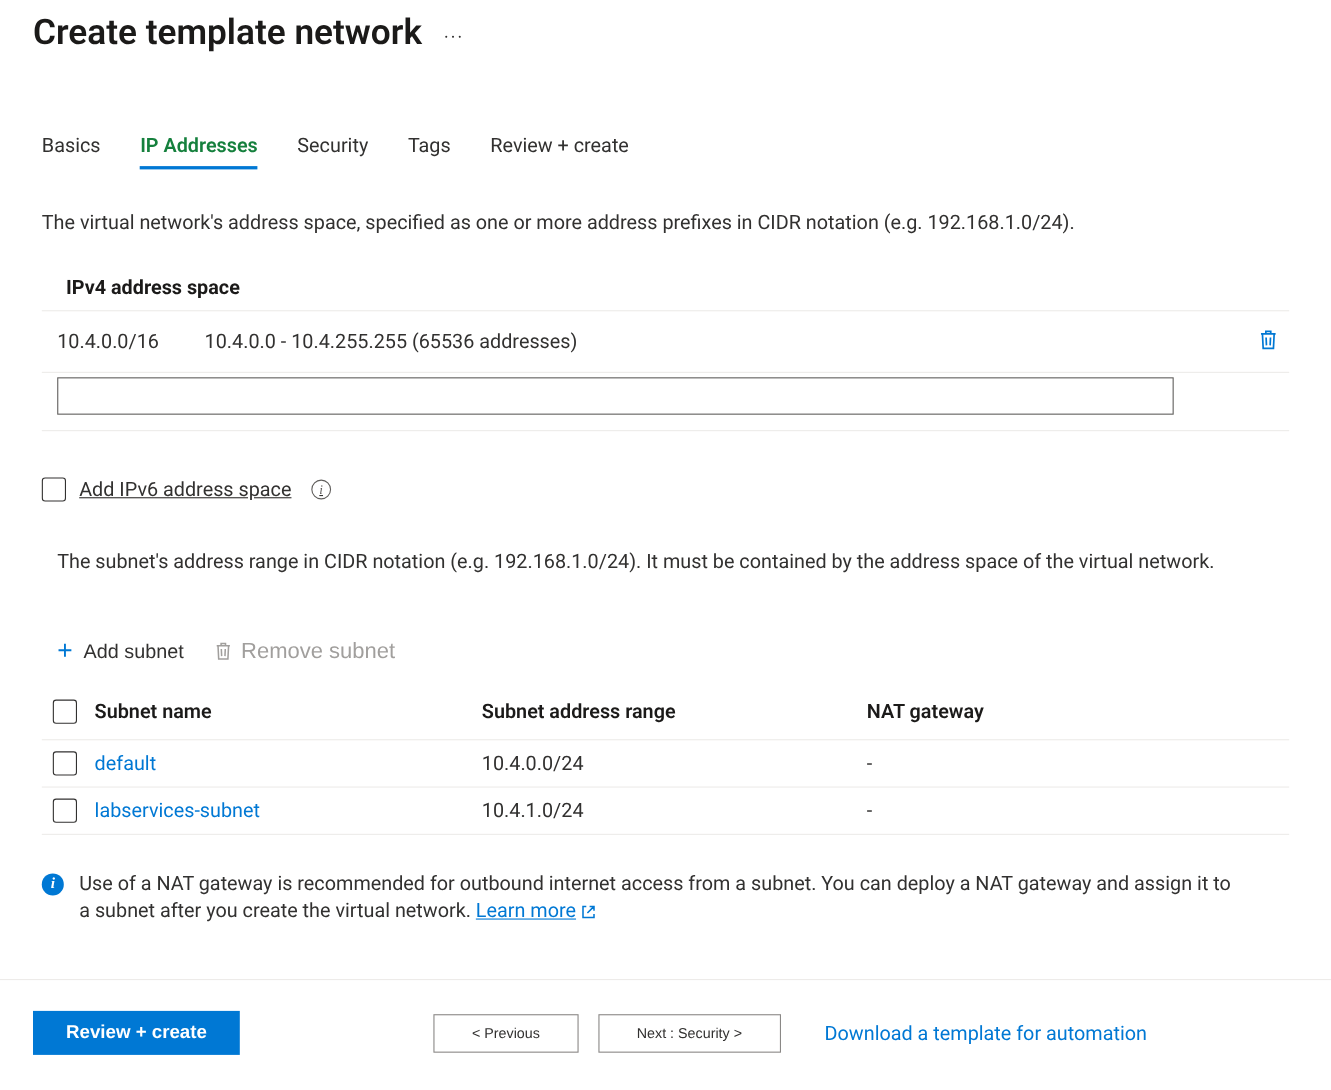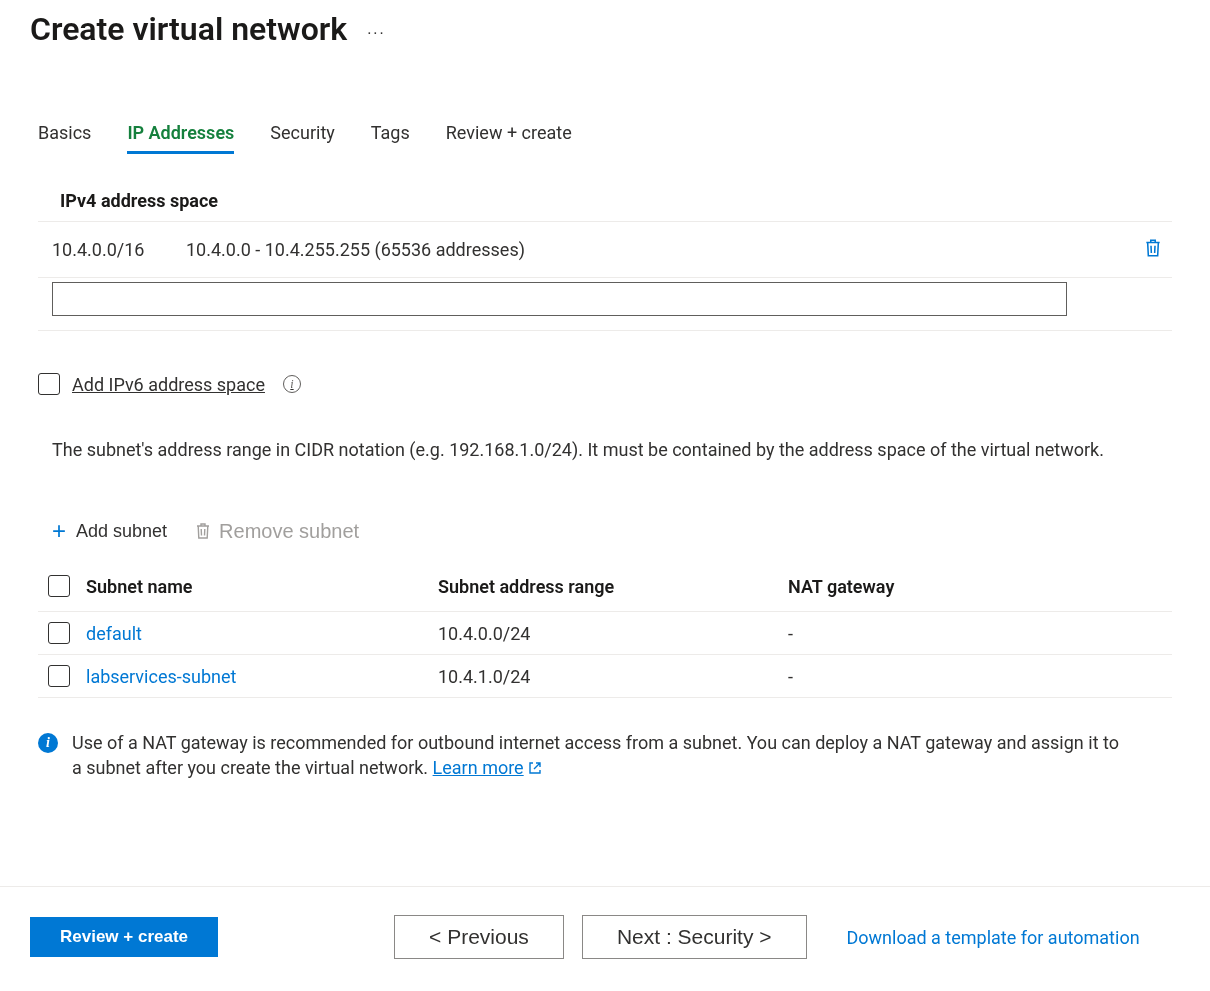--- a/index.html
+++ b/index.html
@@ -276,53 +276,54 @@
       border: none;
       font-size: 17px;
       font-weight: 600;
       padding: 10px 30px;
       cursor: pointer;
     }
     .btn-secondary {
       background: #fff;
       color: #323130;
       border: 1px solid #8a8886;
-      font-size: 21px;
+      font-size: 13px;
       padding: 9px 34px;
       cursor: pointer;
     }
     .footer-spacer {
       width: 140px;
     }
     .download-link {
       color: #0078d4;
       font-size: 18px;
       text-decoration: none;
       cursor: pointer;
       margin-left: 22px;
     }
   </style>
 </head>
 <body>
 
 <div class="page-header">
-  <h1 class="page-title">Create virtual network</h1>
+  <h1 class="page-title">Create template network</h1>
   <span class="more-icon">···</span>
 </div>
 
 <div class="content">
 
   <div class="tabs">
     <div class="tab">Basics</div>
     <div class="tab active">IP Addresses</div>
     <div class="tab">Security</div>
     <div class="tab">Tags</div>
     <div class="tab">Review + create</div>
   </div>
 
+  <p class="description">The virtual network's address space, specified as one or more address prefixes in CIDR notation (e.g. 192.168.1.0/24).</p>
 
   <div class="section-heading">IPv4 address space</div>
 
   <div class="address-row">
     <span class="address-cidr">10.4.0.0/16</span>
     <span class="address-range">10.4.0.0 - 10.4.255.255 (65536 addresses)</span>
     <button class="delete-icon-btn">
       <svg viewBox="0 0 16 18" fill="none" stroke="#0078d4" stroke-width="1.4">
         <path d="M2 4 L14 4 M6 4 L6 2 L10 2 L10 4 M3.2 4 L3.8 16 L12.2 16 L12.8 4 M6.2 7 L6.5 13.5 M9.8 7 L9.5 13.5"></path>
       </svg>

